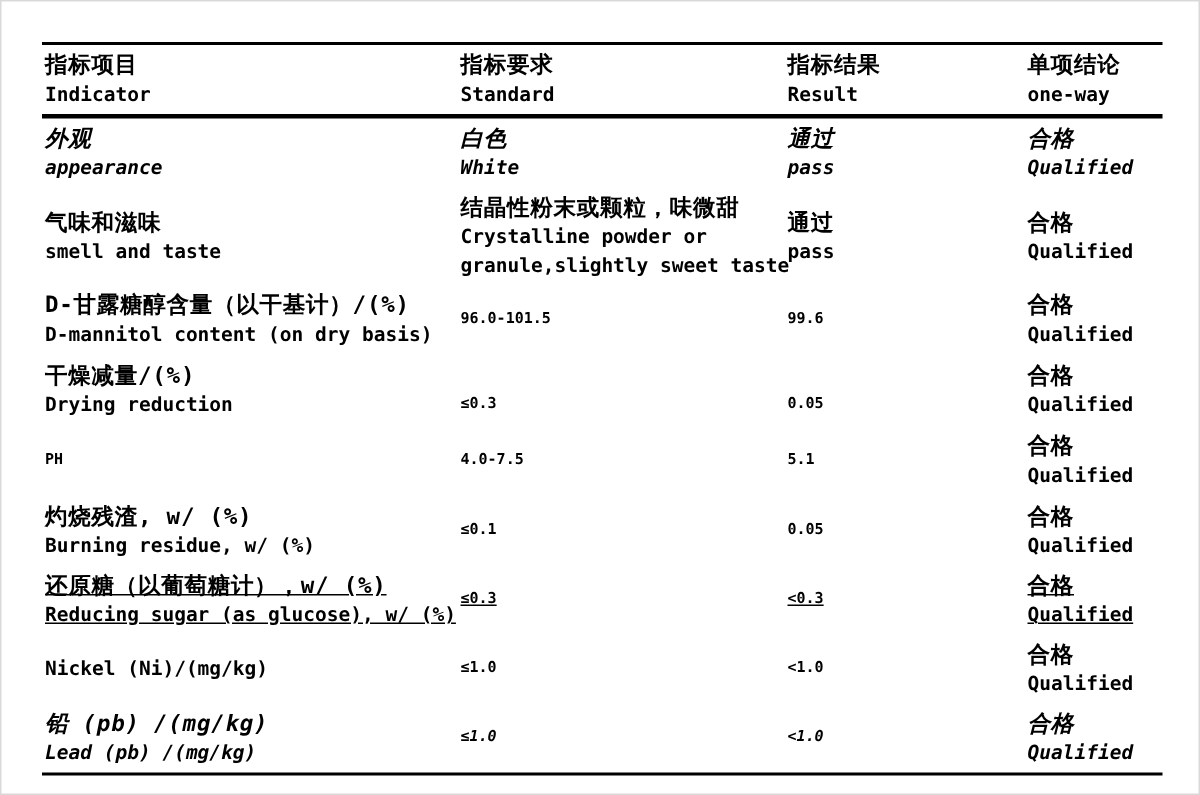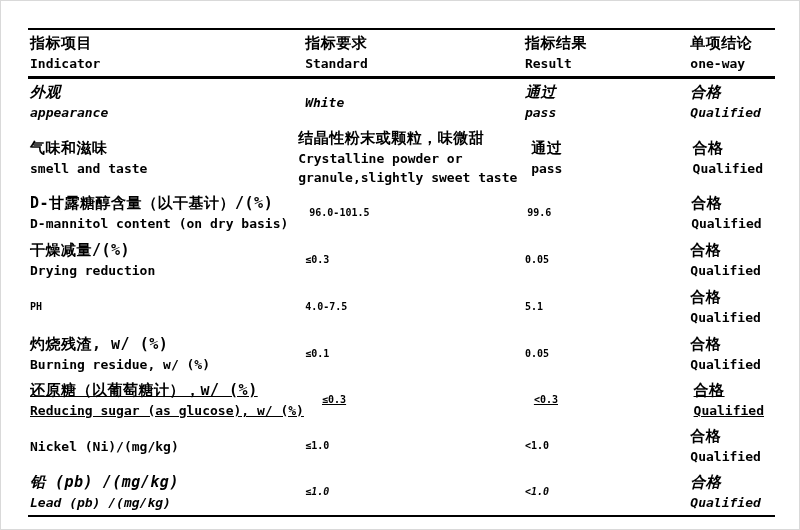--- a/index.html
+++ b/index.html
@@ -10,21 +10,21 @@
     color: #000000;
     overflow: hidden;
   }
   body { box-shadow: inset 0 0 0 1px #d9d9d9; }
   .sheet { padding: 28px 25px 0 28px; }
   .tbl {
     width: 747px;
     border-top: 2px solid #000;
     border-bottom: 2px solid #000;
   }
-  .row { display: flex; align-items: stretch; gap: 15px; }
+  .row { display: flex; align-items: stretch; }
   .row.header { border-bottom: 3px solid #000; min-height: 45px; }
   .cell {
     display: flex; flex-direction: column; justify-content: center;
     padding: 3px 4px 3px 2px;
   }
   .c1 { width: 277px; }
   .c2 { width: 218px; }
   .c3 { width: 160px; }
   .c4 { width: 92px; }
   .zh  { font-size: 15px; line-height: 21px; font-weight: 700; letter-spacing: 0.5px; white-space: nowrap; }
@@ -56,20 +56,21 @@
       </div>
     </div>
 
     <div id="rows">
         <div class="row" style="min-height: 45px; font-style: italic;">
           <div class="cell c1">
             <div class="zh">外观</div>
             <div class="en">appearance</div>
           </div>
           <div class="cell c2">
+            <div class="zh">白色</div>
             <div class="en">White</div>
           </div>
           <div class="cell c3">
             <div class="zh">通过</div>
             <div class="en">pass</div>
           </div>
           <div class="cell c4">
             <div class="zh">合格</div>
             <div class="en">Qualified</div>
           </div>
@@ -102,21 +103,21 @@
             <div class="val">96.0-101.5</div>
           </div>
           <div class="cell c3">
             <div class="val">99.6</div>
           </div>
           <div class="cell c4">
             <div class="zh">合格</div>
             <div class="en">Qualified</div>
           </div>
         </div>
-        <div class="row" style="min-height: 47px;">
+        <div class="row" style="min-height: 47px; align-items: flex-end;">
           <div class="cell c1">
             <div class="zh">干燥减量/(%)</div>
             <div class="en">Drying reduction</div>
           </div>
           <div class="cell c2">
             <div class="val">≤0.3</div>
           </div>
           <div class="cell c3">
             <div class="val">0.05</div>
           </div>

